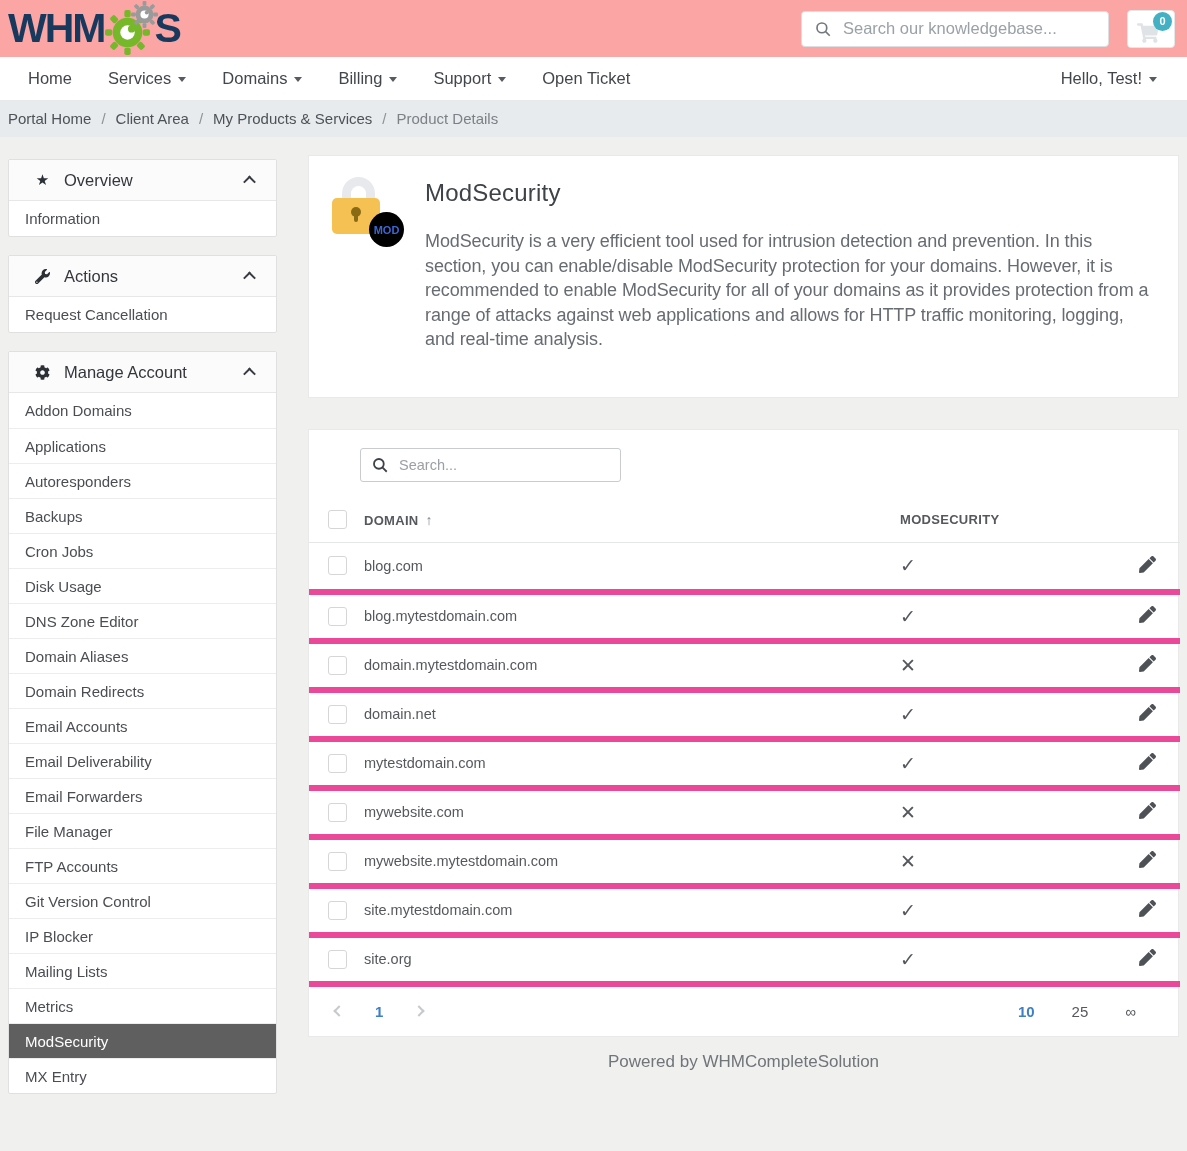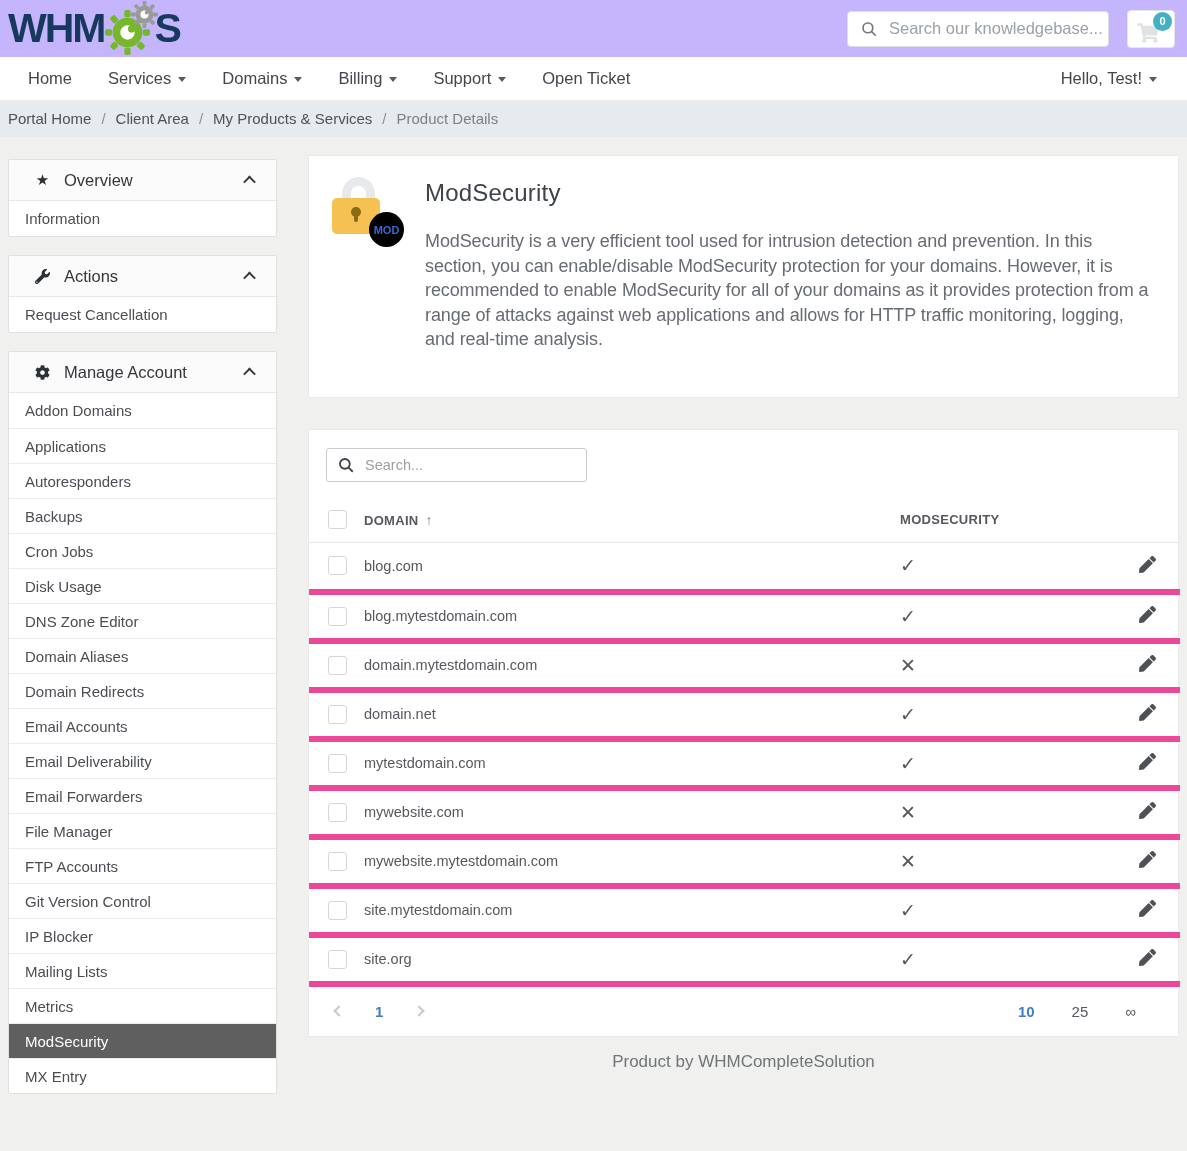--- a/index.html
+++ b/index.html
@@ -1,27 +1,27 @@
 <!DOCTYPE html>
 <html><head>
 <meta charset="utf-8">
 <style>
   * { margin:0; padding:0; box-sizing:border-box; }
   html,body { width:1187px; height:1151px; overflow:hidden; }
   body { font-family:"Liberation Sans", sans-serif; background:#f0f0ef; color:#42474d; }
 
   
-  .topbar { height:57px; background:#c4b5fd; display:flex; align-items:center; padding:0 12px 0 8px; }
+  .topbar { height:57px; background:#fca5a5; display:flex; align-items:center; padding:0 12px 0 8px; }
   .logo { display:flex; align-items:center; font-weight:bold; font-size:41px; letter-spacing:-2px; color:#17395e; cursor:pointer; }
   .gears { position:relative; width:52px; height:52px; margin:0 0 0 1px; }
   .gear-green { position:absolute; left:0; top:7px; width:45px; height:45px; }
   .gear-gray  { position:absolute; left:26px; top:-2px; width:27px; height:27px; }
   .logo .s { margin-left:-3px; }
 
-  .kb-search { margin-left:auto; width:262px; height:36px; border:1px solid #dcdfe2; border-radius:4px;
+  .kb-search { margin-left:auto; width:308px; height:36px; border:1px solid #dcdfe2; border-radius:4px;
                display:flex; align-items:center; padding:0 12px; gap:11px; background:#fff; }
   .kb-search svg { flex:none; }
   .kb-search input { border:none; outline:none; flex:1; font-size:16.5px; color:#4a5056; font-family:inherit; background:transparent; }
   .kb-search input::placeholder { color:#9aa1a7; }
 
   .cart-btn { position:relative; width:48px; height:38px; border:1px solid #e4e6e8; border-radius:4px;
               margin-left:18px; background:#fff; display:flex; align-items:center; justify-content:center; cursor:pointer; }
   .cart-btn .cart-svg { transform:translate(-3px,4px); }
   .cart-badge { position:absolute; top:1px; right:2px; width:19px; height:19px; border-radius:50%;
                 background:#43b1c3; color:#fff; font-size:11px; font-weight:bold;
@@ -64,21 +64,21 @@
   .keyhole { position:absolute; left:20px; top:31px; width:10px; height:10px; background:#8a6a15; border-radius:50%; }
   .keyhole:after { content:""; position:absolute; left:3px; top:7px; width:4px; height:8px; background:#8a6a15; border-radius:0 0 2px 2px; }
   .mod-badge { position:absolute; left:38px; top:36px; width:35px; height:35px; border-radius:50%; background:#000000;
                color:#3c66d4; font-size:11px; font-weight:bold; display:flex; align-items:center; justify-content:center; letter-spacing:0; }
   .product-text { margin-left:92px; }
   .product-text h1 { font-size:24px; font-weight:400; color:#3e4349; margin-bottom:22px; letter-spacing:0.2px; }
   .product-text p { font-size:18px; line-height:24.5px; color:#676c73; letter-spacing:-0.1px; }
 
   
   .table-panel { background:#fff; border:1px solid #e9e9e9; }
-  .table-search { padding:18px 0 16px 17px; }
+  .table-search { padding:18px 0 16px 17px;margin-left:34px; }
   .search-box { width:261px; height:34px; border:1px solid #c9cccf; border-radius:3px; display:flex; align-items:center; padding:0 10px; gap:10px; }
   .search-box input { border:none; outline:none; flex:1; font-size:14.5px; color:#4a5056; font-family:inherit; }
   .search-box input::placeholder { color:#9aa0a5; }
 
   table.domains { width:100%; border-collapse:collapse; table-layout:fixed; }
   col.c-check { width:55px; } col.c-domain { width:536px; } col.c-status { width:210px; } col.c-edit { width:70px; }
   .domains th { height:45px; text-align:left; font-size:13px; font-weight:bold; color:#55585d; letter-spacing:0.3px; }
   .domains td { height:49px; font-size:14.5px; color:#55585d; }
   .domains tr { border-bottom:6px solid #ec4899; }
   .domains thead tr { border-bottom:1px solid #e4e6e8; }
@@ -402,15 +402,15 @@
         <span class="pg-num">1</span>
         <span class="pg-chev right"></span>
         <span class="pg-sizes">
           <span class="pg-size active">10</span>
           <span class="pg-size">25</span>
           <span class="pg-size">∞</span>
         </span>
       </div>
     </div>
 
-    <div class="powered">Product by WHMCompleteSolution</div>
+    <div class="powered">Powered by WHMCompleteSolution</div>
   </div>
 </div>
 
 </body></html>

